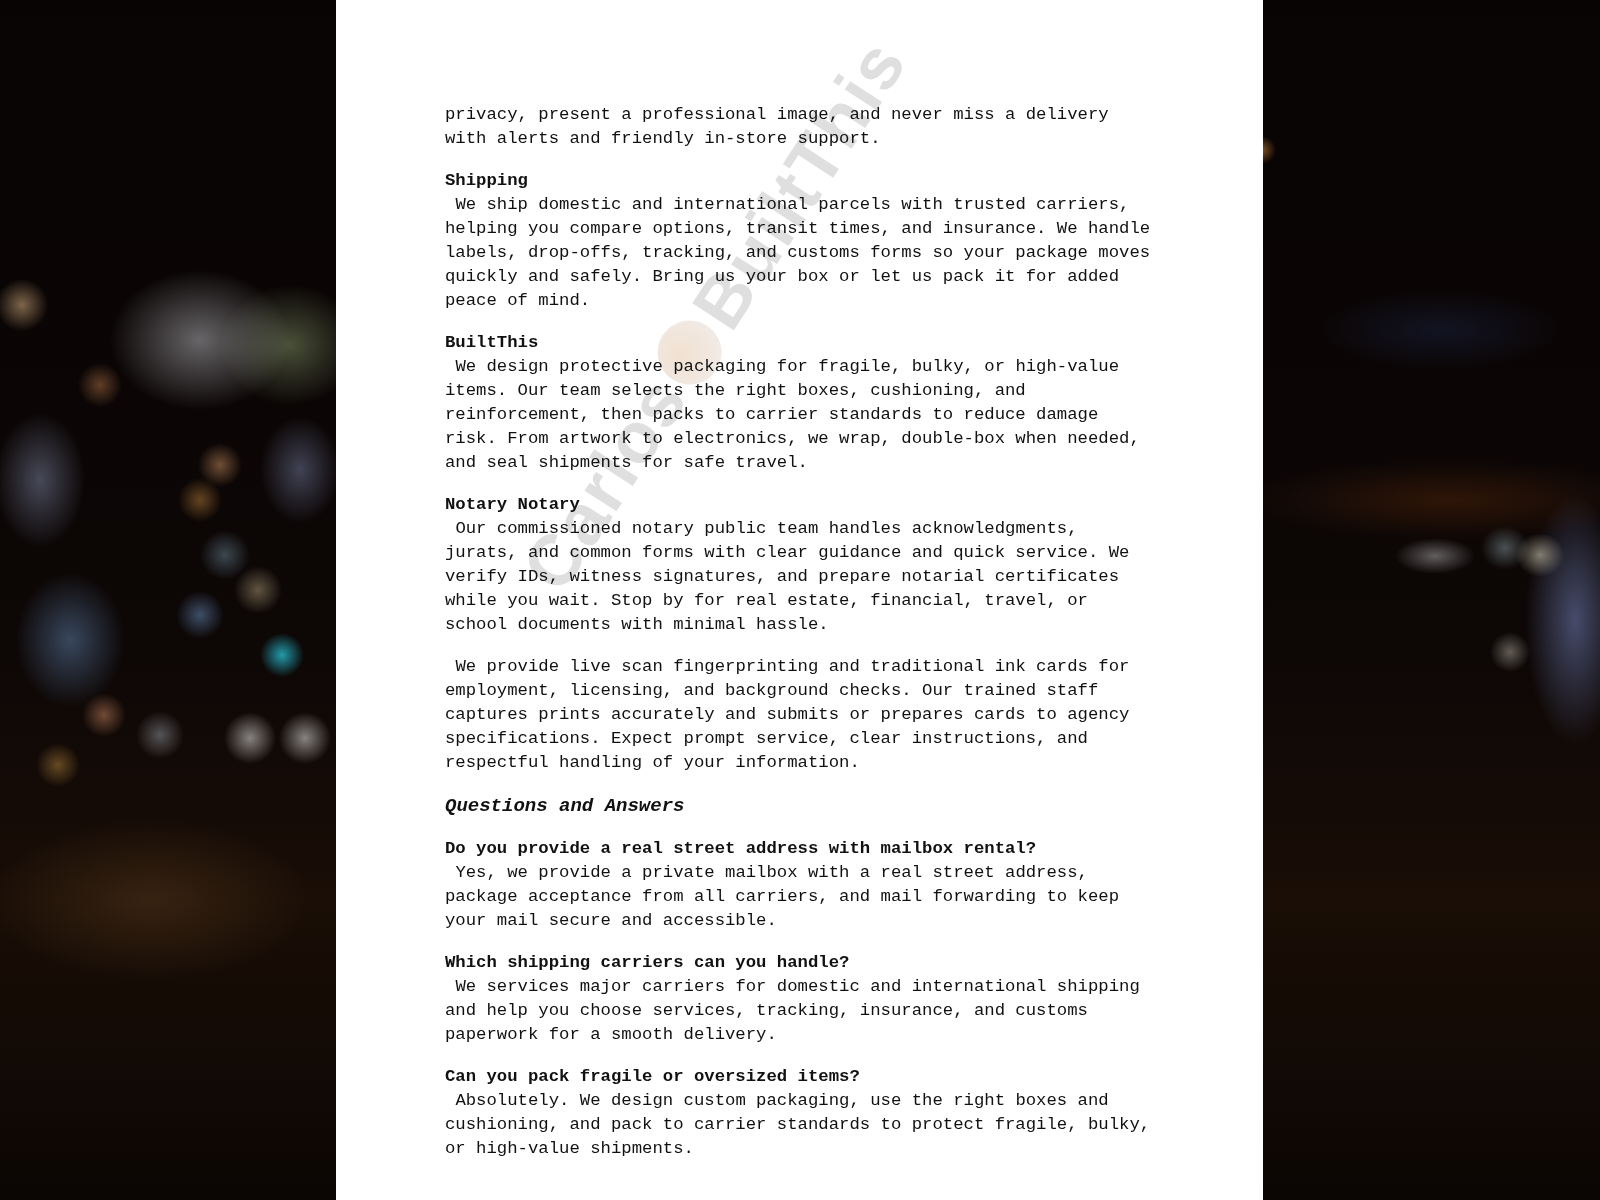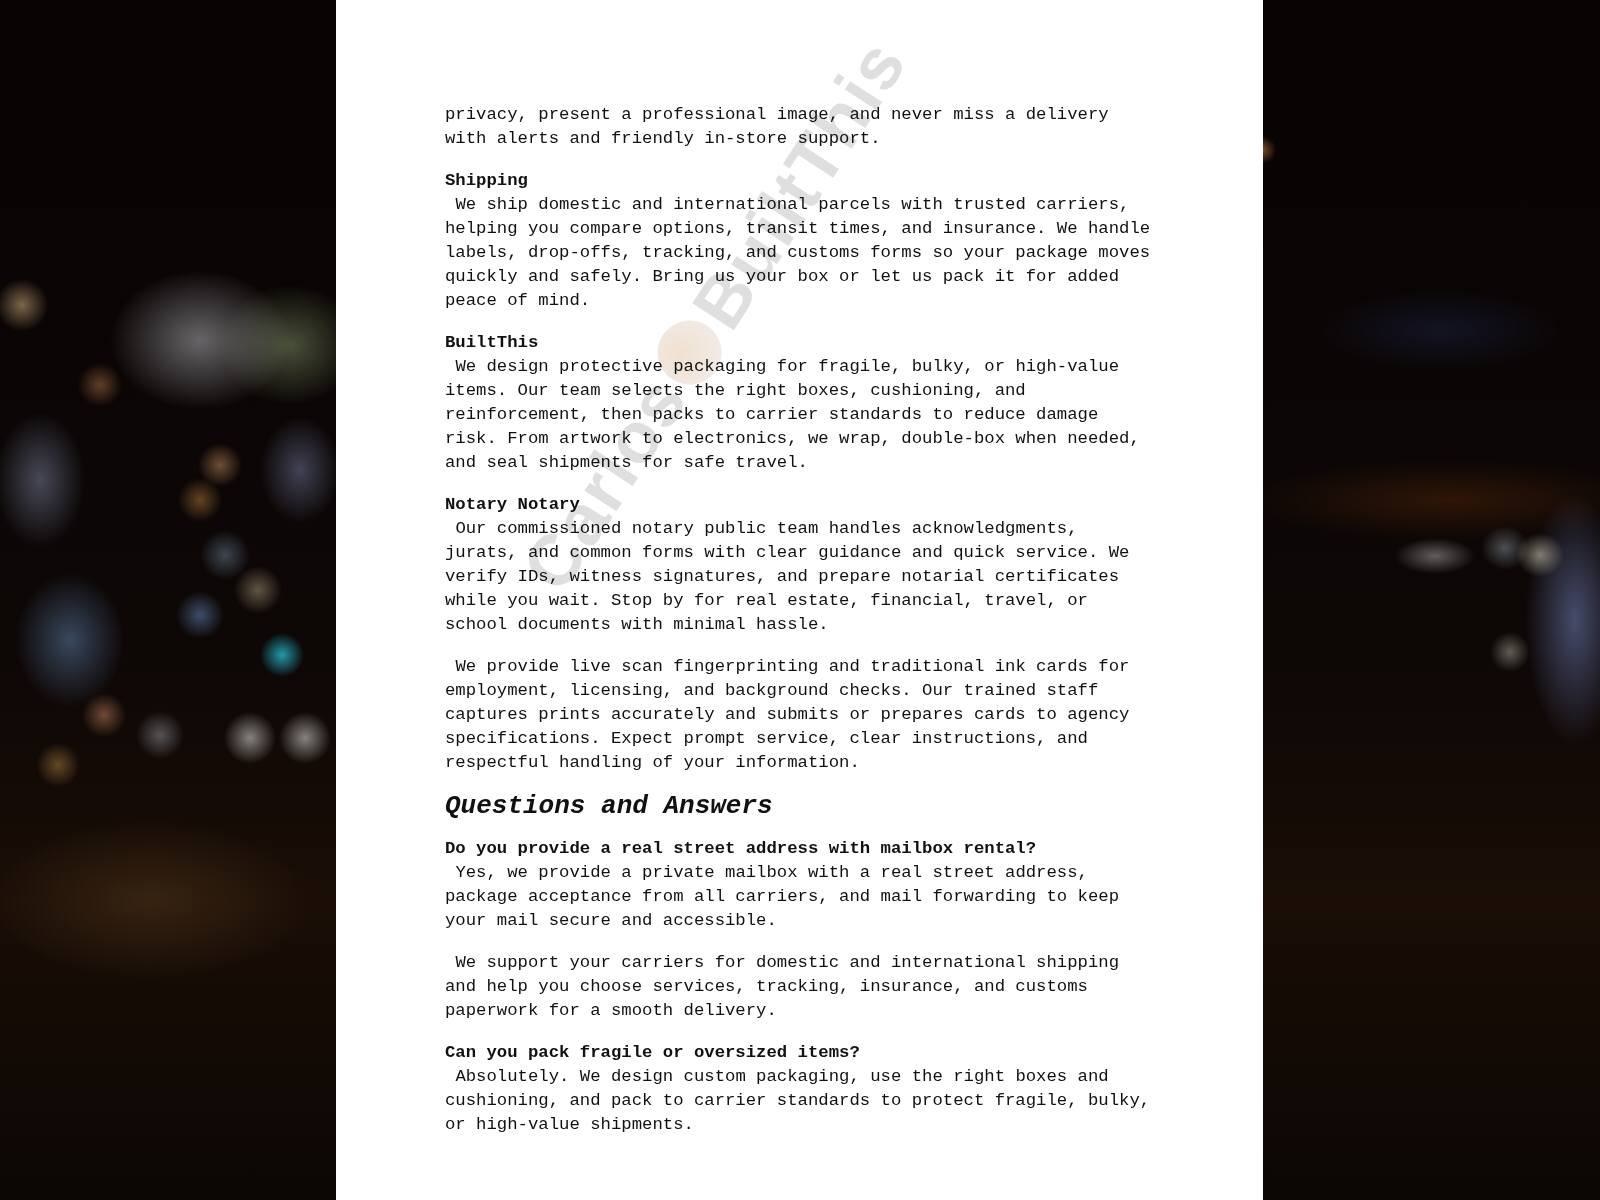--- a/index.html
+++ b/index.html
@@ -75,21 +75,21 @@
     }
 
     .block-body {
       display: block;
       white-space: pre-wrap;
     }
 
     .section-heading {
       font-weight: bold;
       font-style: italic;
-      font-size: 26px;
+      font-size: 19px;
       line-height: 26px;
       margin: 4px 0 18px 0;
     }
 
     .watermark {
       position: absolute;
       left: 170px;
       top: 560px;
       transform: rotate(-57deg);
       transform-origin: 0 0;
@@ -148,21 +148,22 @@
     </div>
 
     <div class="section-heading">Questions and Answers</div>
 
     <div class="block">
       <span class="block-title">Do you provide a real street address with mailbox rental?</span>
       <span class="block-body"> Yes, we provide a private mailbox with a real street address, package acceptance from all carriers, and mail forwarding to keep your mail secure and accessible.</span>
     </div>
 
     <div class="block">
-      <span class="block-body"> We support your carriers for domestic and international shipping and help you choose services, tracking, insurance, and customs paperwork for a smooth delivery.</span>
+      <span class="block-title">Which shipping carriers can you handle?</span>
+      <span class="block-body"> We services major carriers for domestic and international shipping and help you choose services, tracking, insurance, and customs paperwork for a smooth delivery.</span>
     </div>
 
     <div class="block">
       <span class="block-title">Can you pack fragile or oversized items?</span>
       <span class="block-body"> Absolutely. We design custom packaging, use the right boxes and cushioning, and pack to carrier standards to protect fragile, bulky, or high-value shipments.</span>
     </div>
 
   </div>
 </div>
 

